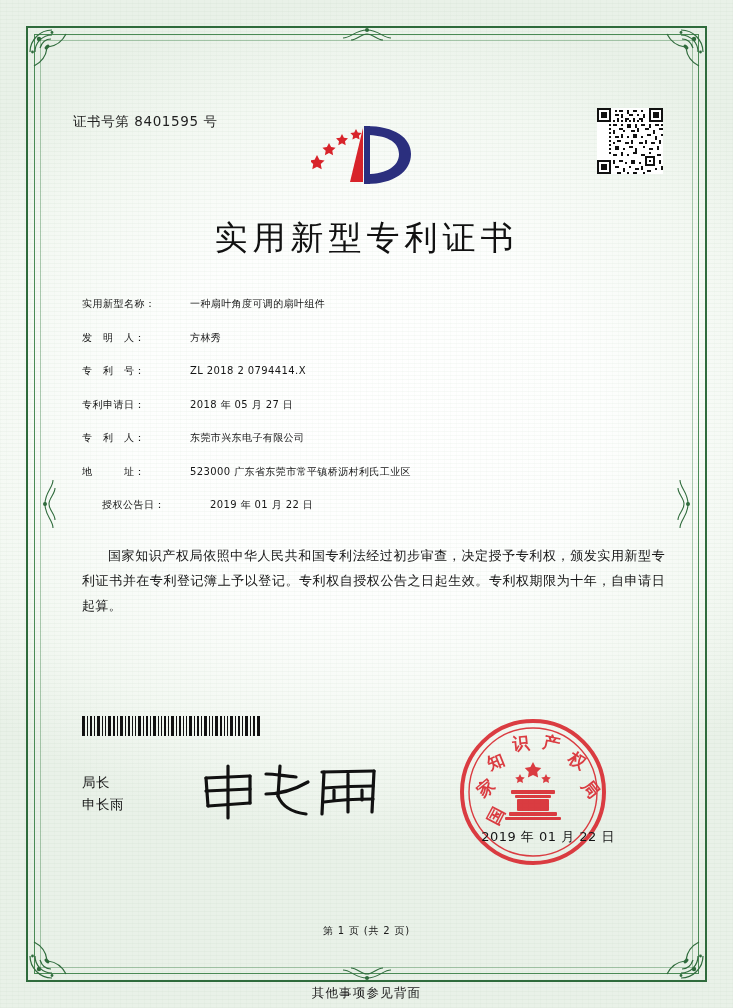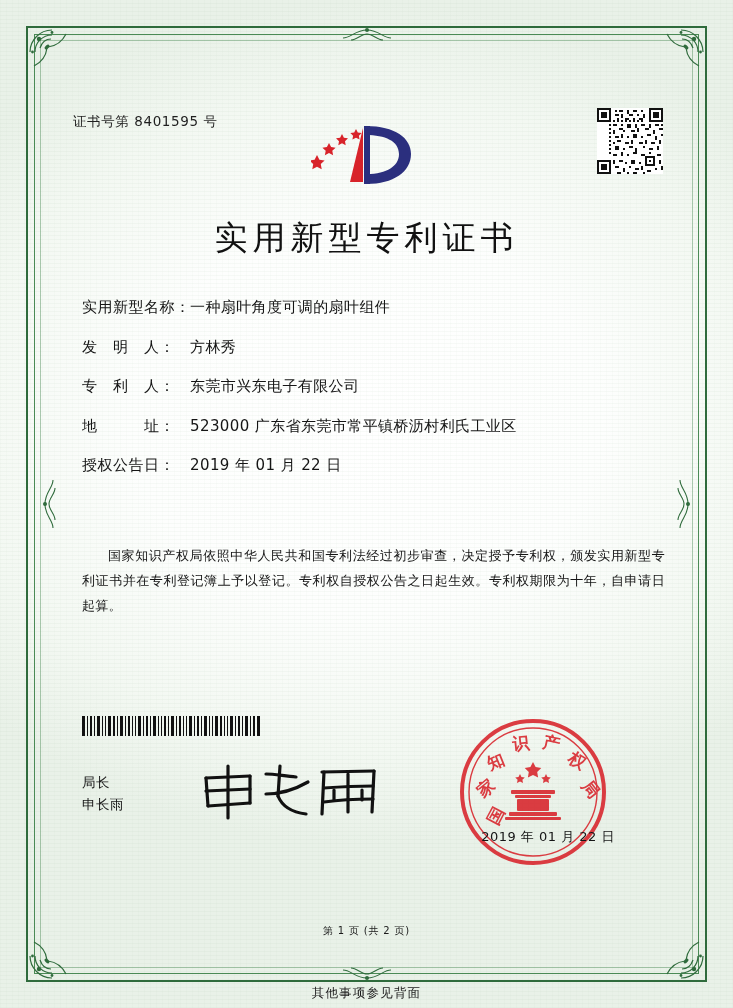--- a/index.html
+++ b/index.html
@@ -160,37 +160,37 @@
   .fields {
     position: absolute;
     left: 26px;
     right: 10px;
     top: 242px;
   }
   .frow {
     display: flex;
     align-items: baseline;
     margin-bottom: 21.5px;
-    font-size: 15px;
+    font-size: 10px;
     color: #151515;
     line-height: 1.2;
   }
   .flabel {
     flex: 0 0 auto;
     width: 108px;
     letter-spacing: 0.5px;
     white-space: nowrap;
   }
   .fvalue {
     flex: 1 1 auto;
     letter-spacing: 0.4px;
     word-break: break-all;
   }
   .frow.pair { margin-bottom: 0; }
-  .pair-left { display: flex; align-items: flex-start; flex: 0 0 300px; }
+  .pair-left { display: flex; align-items: flex-start; flex: 0 0 300px; margin-left: 20px; }
   .pair-right { display: flex; align-items: baseline; flex: 1 1 auto; }
   .pair-right .flabel { width: 96px; }
 
   
   .paras {
     position: absolute;
     left: 26px;
     right: 12px;
     top: 480px;
     font-size: 13px;
@@ -545,20 +545,28 @@
     <div class="fields">
       <div class="frow">
         <div class="flabel">实用新型名称：</div>
         <div class="fvalue">一种扇叶角度可调的扇叶组件</div>
       </div>
       <div class="frow">
         <div class="flabel">发　明　人：</div>
         <div class="fvalue">方林秀</div>
       </div>
       <div class="frow">
+        <div class="flabel">专　利　号：</div>
+        <div class="fvalue">ZL 2018 2 0794414.X</div>
+      </div>
+      <div class="frow">
+        <div class="flabel">专利申请日：</div>
+        <div class="fvalue">2018 年 05 月 27 日</div>
+      </div>
+      <div class="frow">
         <div class="flabel">专　利　人：</div>
         <div class="fvalue">东莞市兴东电子有限公司</div>
       </div>
       <div class="frow">
         <div class="flabel">地　　　址：</div>
         <div class="fvalue">523000 广东省东莞市常平镇桥沥村利氏工业区</div>
       </div>
       <div class="frow pair">
         <div class="pair-left">
           <div class="flabel">授权公告日：</div>

